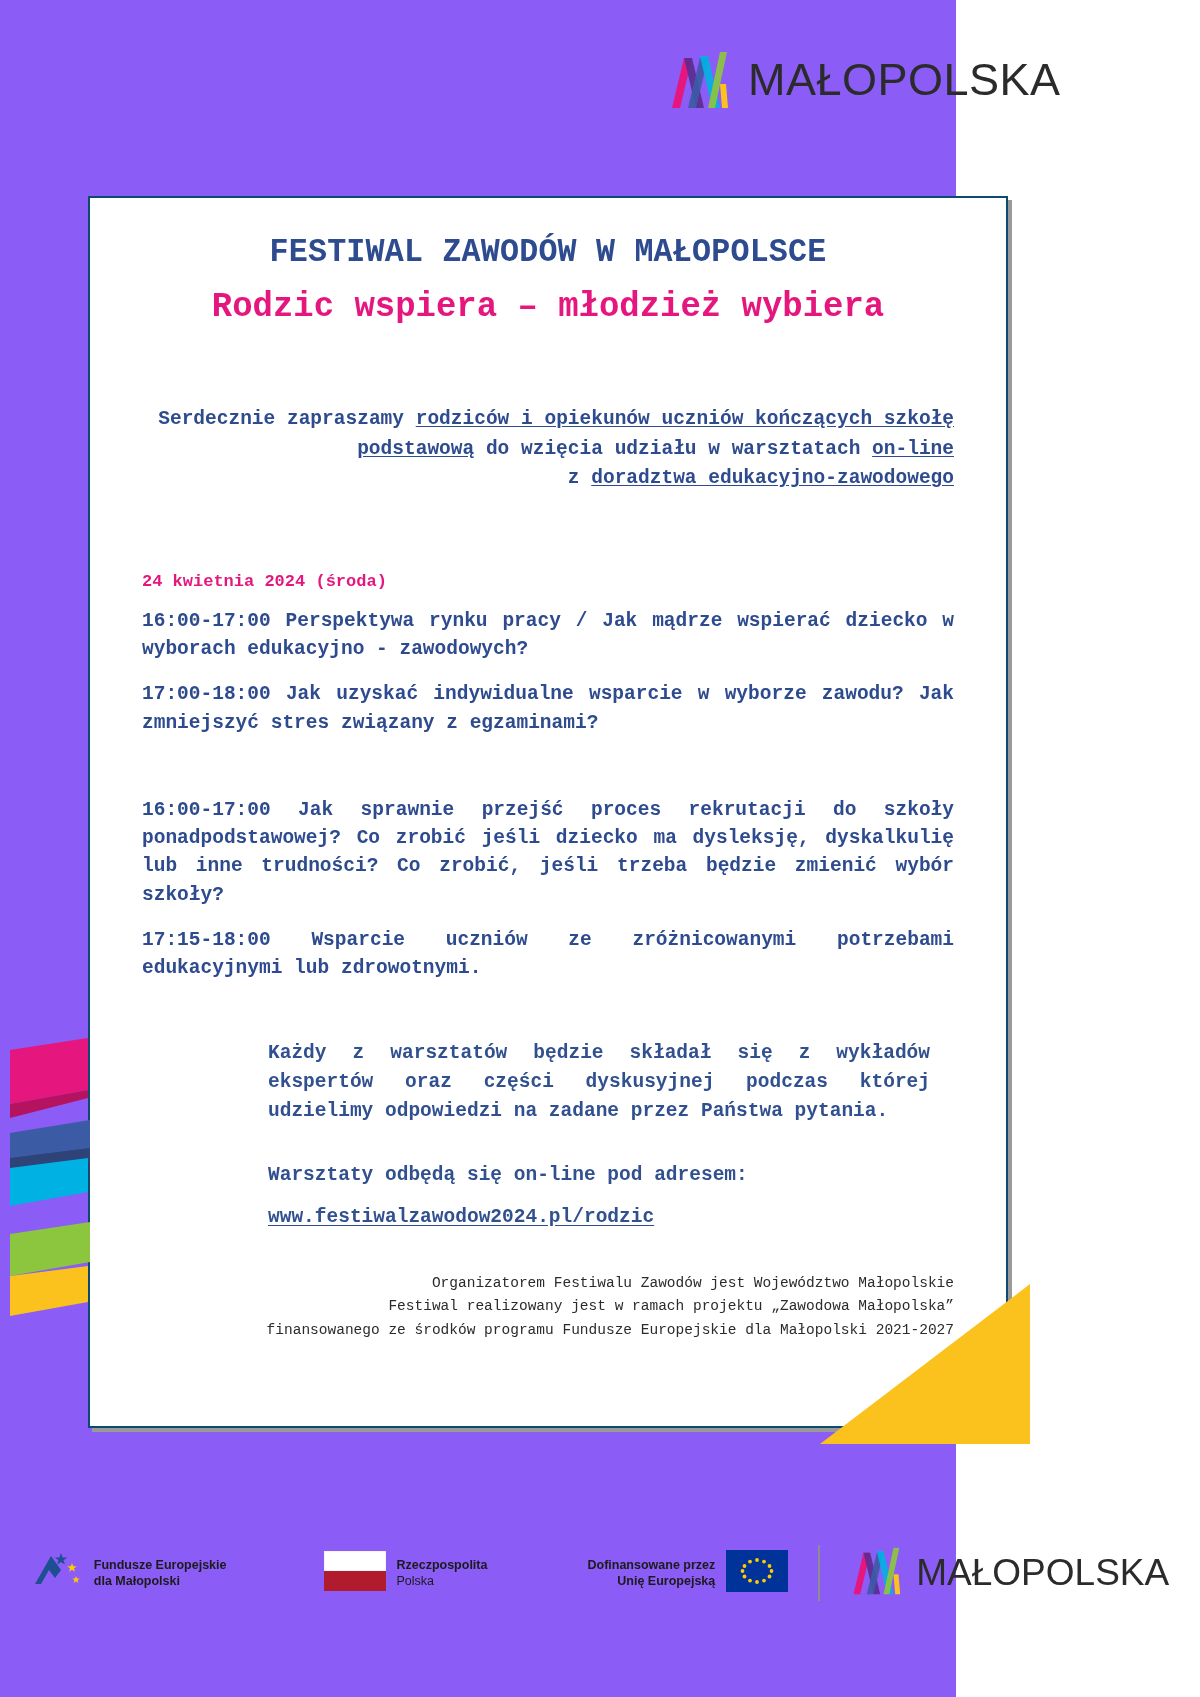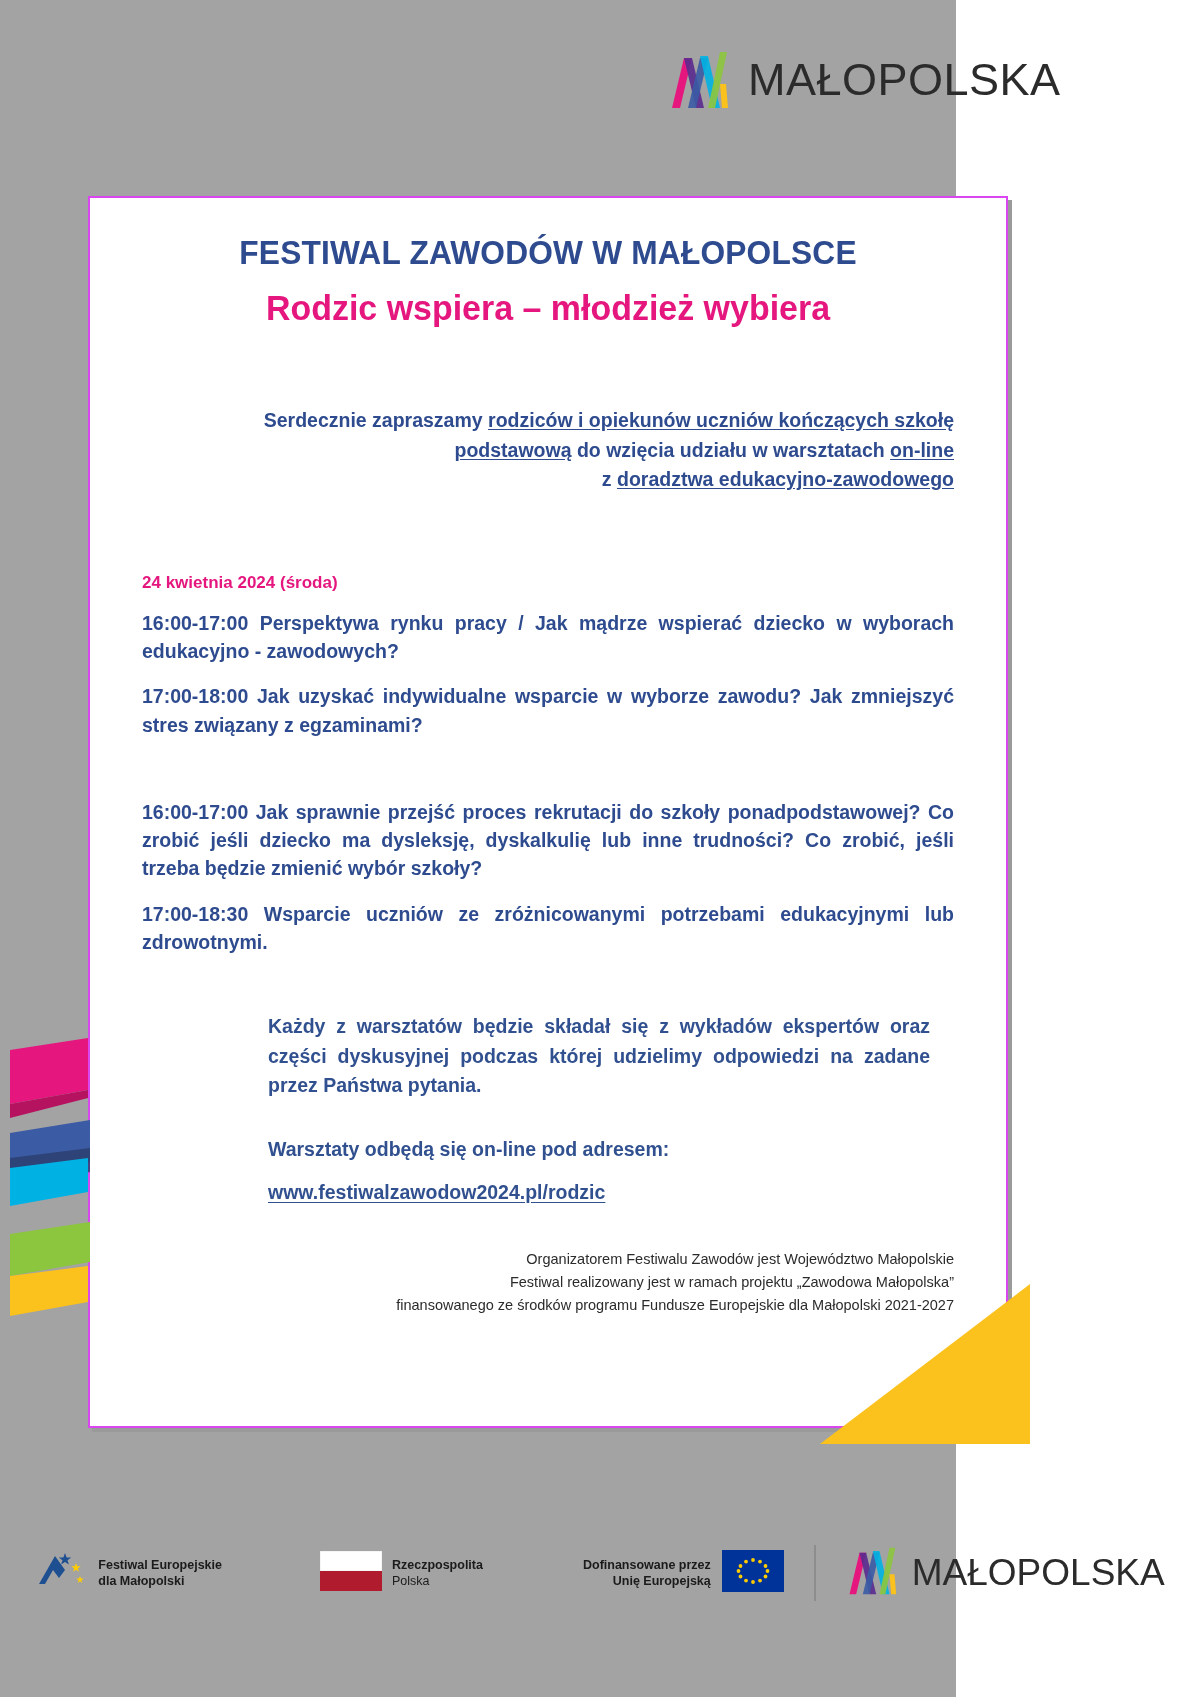--- a/index.html
+++ b/index.html
@@ -5,21 +5,21 @@
   * { box-sizing: border-box; margin: 0; padding: 0; }
   html, body {
     width: 1200px; height: 1697px;
     background: #ffffff;
     font-family: "Liberation Sans", sans-serif;
     overflow: hidden;
   }
   #page {
     position: relative;
     width: 956px; height: 1697px;
-    background: #a3a3a3;
+    background: #8b5cf6;
   }
 
   
   .top-logo {
     position: absolute;
     top: 50px; left: 668px;
     display: flex; align-items: center; gap: 18px;
   }
   .mlogo { position: relative; width: 62px; height: 60px; }
   .mlogo svg { display:block; }
@@ -29,23 +29,24 @@
     color: #2b2b2b;
     font-weight: 400;
     white-space: nowrap;
   }
 
   
   .frame {
     position: absolute;
     left: 88px; top: 196px;
     width: 920px; height: 1232px;
-    border: 2px solid #d946ef;
+    border: 2px solid #0c4a6e;
     background: #ffffff;
     overflow: visible;
+    font-family: Liberation Mono, monospace;
   }
   .frame-shadow {
     position:absolute; left: 92px; top: 200px;
     width: 920px; height: 1232px;
     background: #9a9a9a; z-index: 0;
   }
 
   
   .yellow-corner {
     position: absolute;
@@ -224,21 +225,21 @@
 
       <div class="sched">
         <div>
           <div class="date-head">24 kwietnia 2024 (środa)</div>
           <div class="sched-item">16:00-17:00 Perspektywa rynku pracy / Jak mądrze wspierać dziecko w wyborach edukacyjno - zawodowych?</div>
           <div class="sched-item">17:00-18:00 Jak uzyskać indywidualne wsparcie w wyborze zawodu? Jak  zmniejszyć stres związany z egzaminami?</div>
         </div>
         <div class="gap-block"></div>
         <div>
           <div class="sched-item">16:00-17:00 Jak sprawnie przejść proces rekrutacji do szkoły ponadpodstawowej? Co zrobić jeśli dziecko ma dysleksję, dyskalkulię lub inne trudności? Co zrobić, jeśli trzeba będzie zmienić wybór szkoły?</div>
-          <div class="sched-item">17:00-18:30 Wsparcie uczniów ze zróżnicowanymi potrzebami edukacyjnymi lub zdrowotnymi.</div>
+          <div class="sched-item">17:15-18:00 Wsparcie uczniów ze zróżnicowanymi potrzebami edukacyjnymi lub zdrowotnymi.</div>
         </div>
       </div>
 
       <div class="blurb-wrap">
         <div class="blurb">Każdy z warsztatów będzie składał się z wykładów ekspertów oraz części dyskusyjnej podczas której udzielimy odpowiedzi na zadane przez Państwa pytania.</div>
         <div class="link-lead">Warsztaty odbędą się on-line pod adresem:</div>
         <a class="link-url" href="#">www.festiwalzawodow2024.pl/rodzic</a>
       </div>
 
       <div class="credits">
@@ -255,21 +256,21 @@
     <div class="f-item fe-logo">
       <span>
         <svg width="54" height="42" viewBox="0 0 54 42">
           <path d="M4 34 L20 6 L30 20 L24 28 L18 20 L10 34 Z" fill="#1d4f91"></path>
           <polygon points="30,3 31.6,7.4 36.2,7.4 32.5,10.2 33.9,14.6 30,11.9 26.1,14.6 27.5,10.2 23.8,7.4 28.4,7.4" fill="#1d4f91"></polygon>
           <polygon points="41,13 42.2,16.3 45.7,16.3 42.9,18.4 43.9,21.7 41,19.7 38.1,21.7 39.1,18.4 36.3,16.3 39.8,16.3" fill="#ffcc00"></polygon>
           <polygon points="45,26 46,28.6 48.8,28.6 46.5,30.3 47.3,33 45,31.3 42.7,33 43.5,30.3 41.2,28.6 44,28.6" fill="#ffcc00"></polygon>
         </svg>
       </span>
       <span class="f-label">
-        <span style="font-weight:bold">Festiwal Europejskie</span><br>
+        <span style="font-weight:bold">Fundusze Europejskie</span><br>
         <span style="font-weight:bold">dla Małopolski</span>
       </span>
     </div>
 
     <div class="f-div" style="background:transparent;width:38px;"></div>
 
     <div class="f-item pl-flag">
       <span>
         <svg width="62" height="40" viewBox="0 0 62 40">
           <rect x="0" y="0" width="62" height="20" fill="#ffffff" stroke="#dddddd" stroke-width="0.6"></rect>

